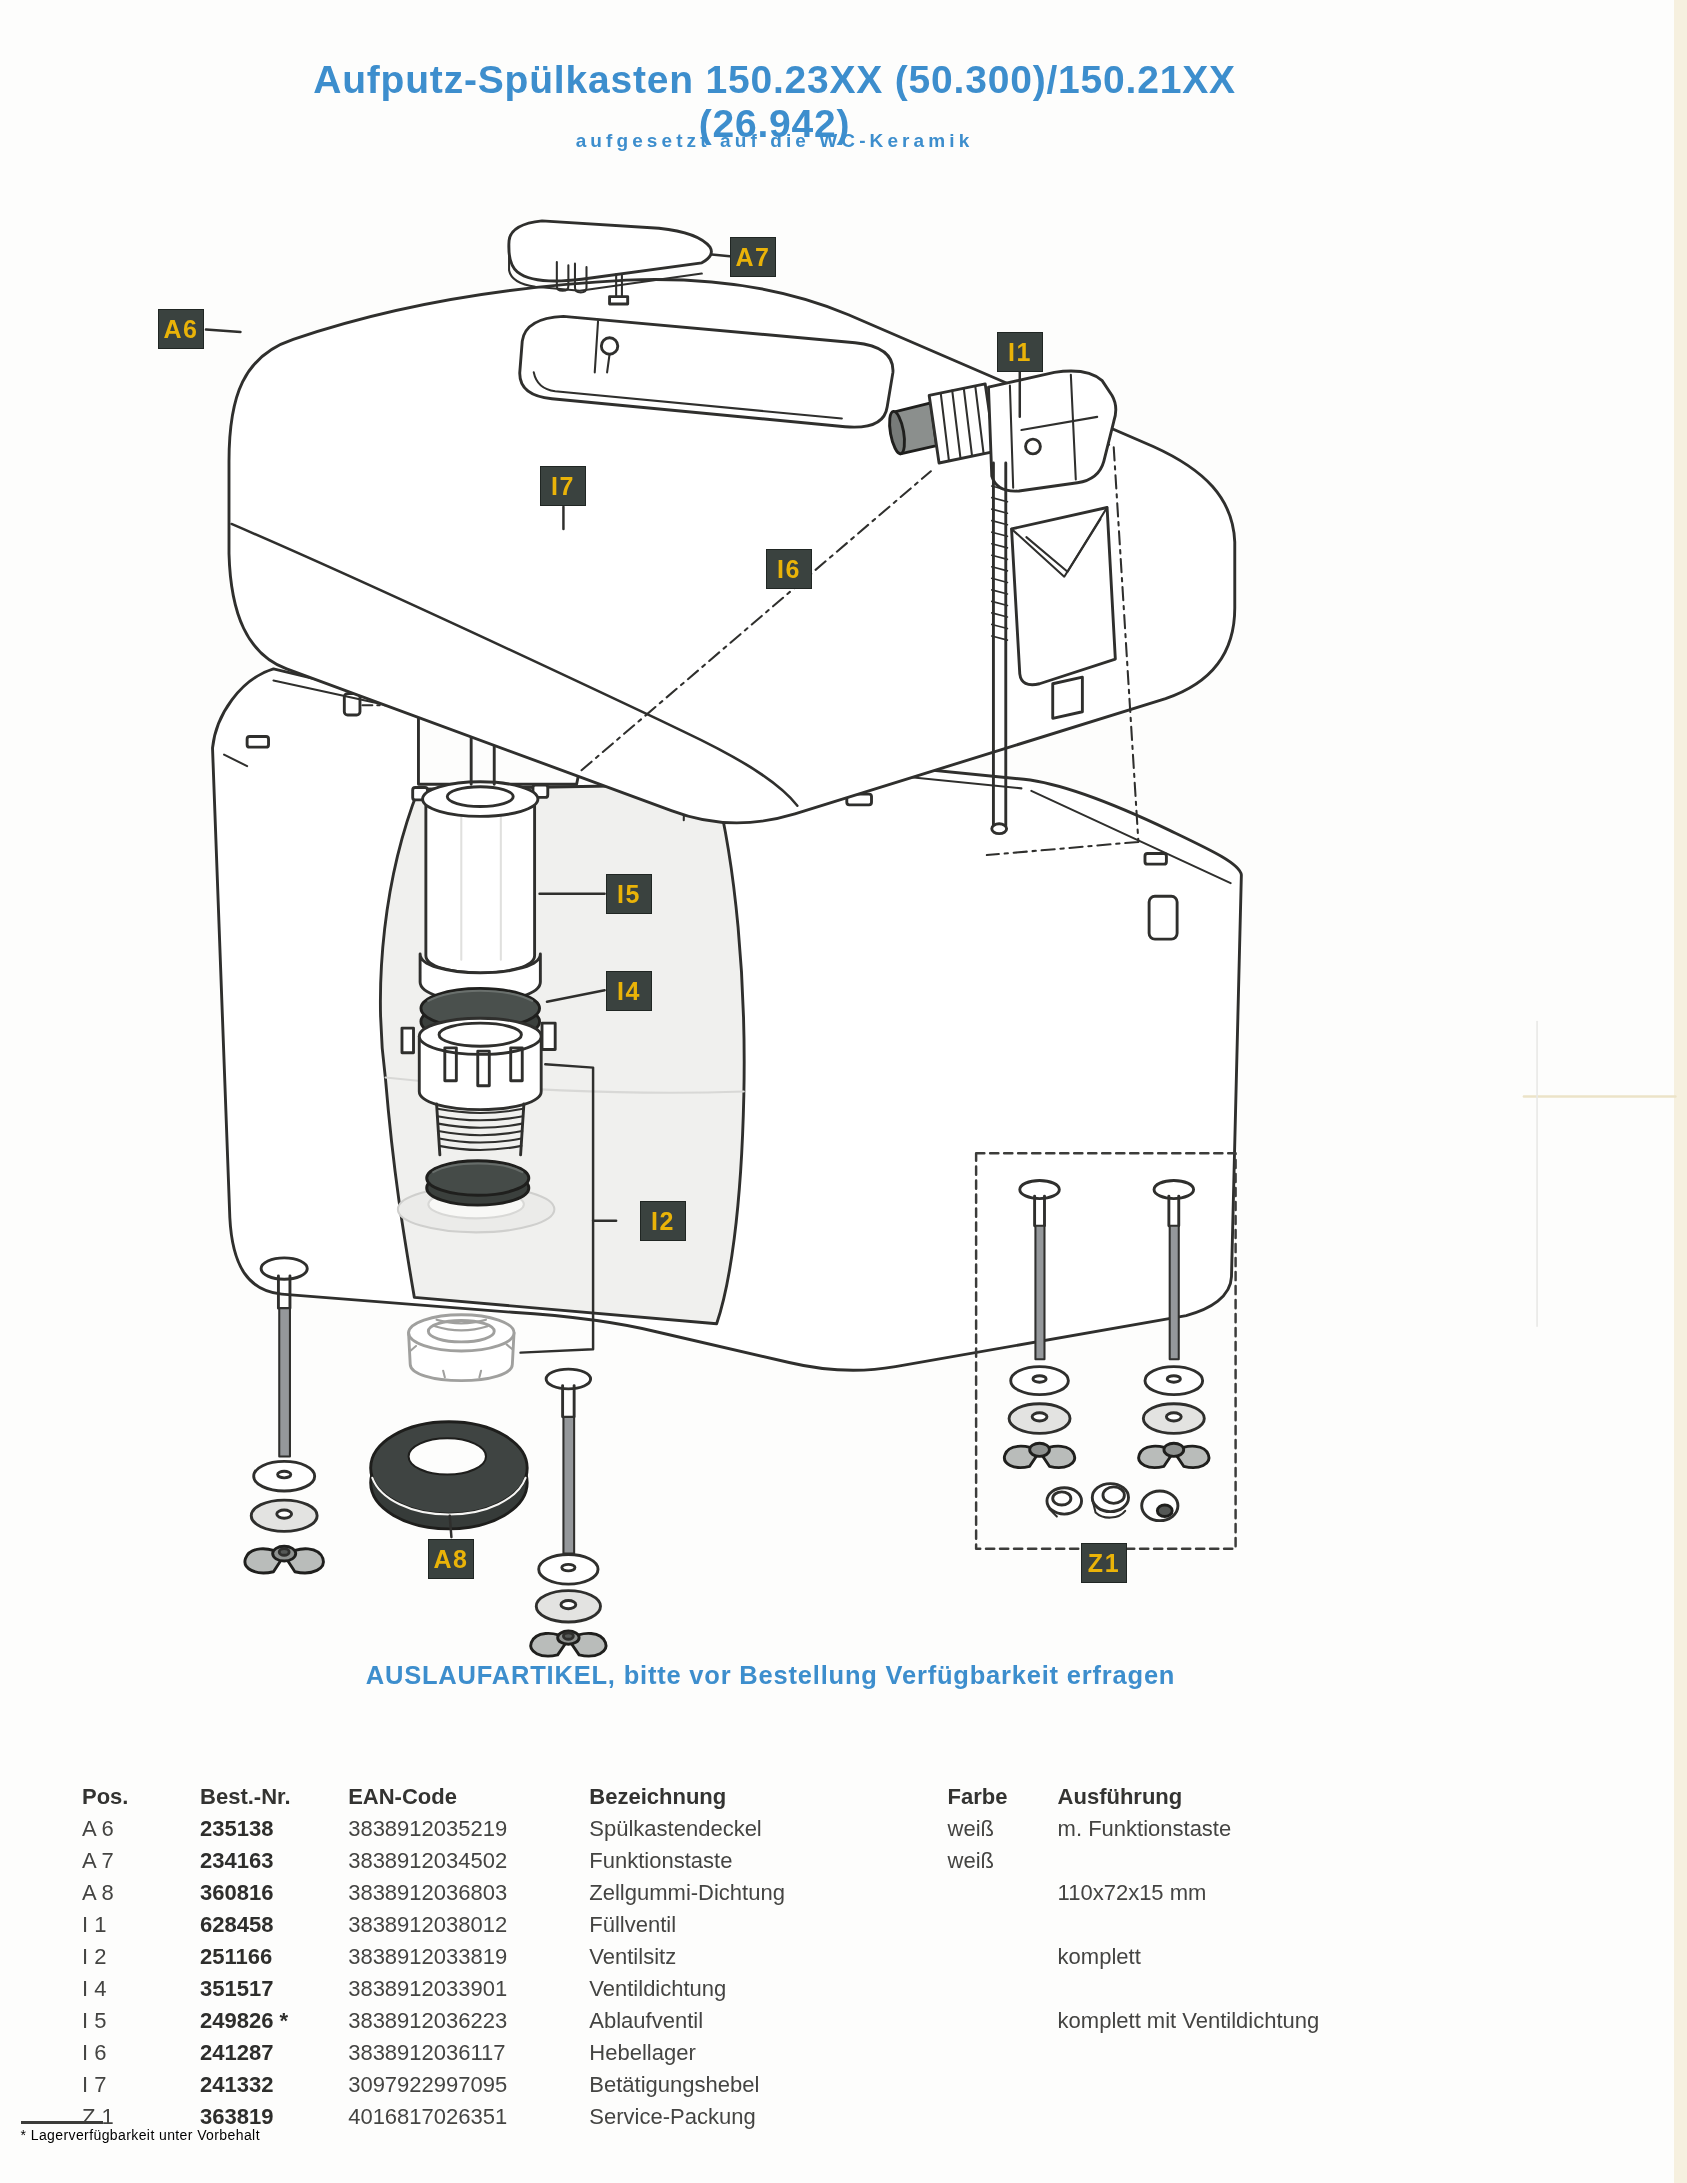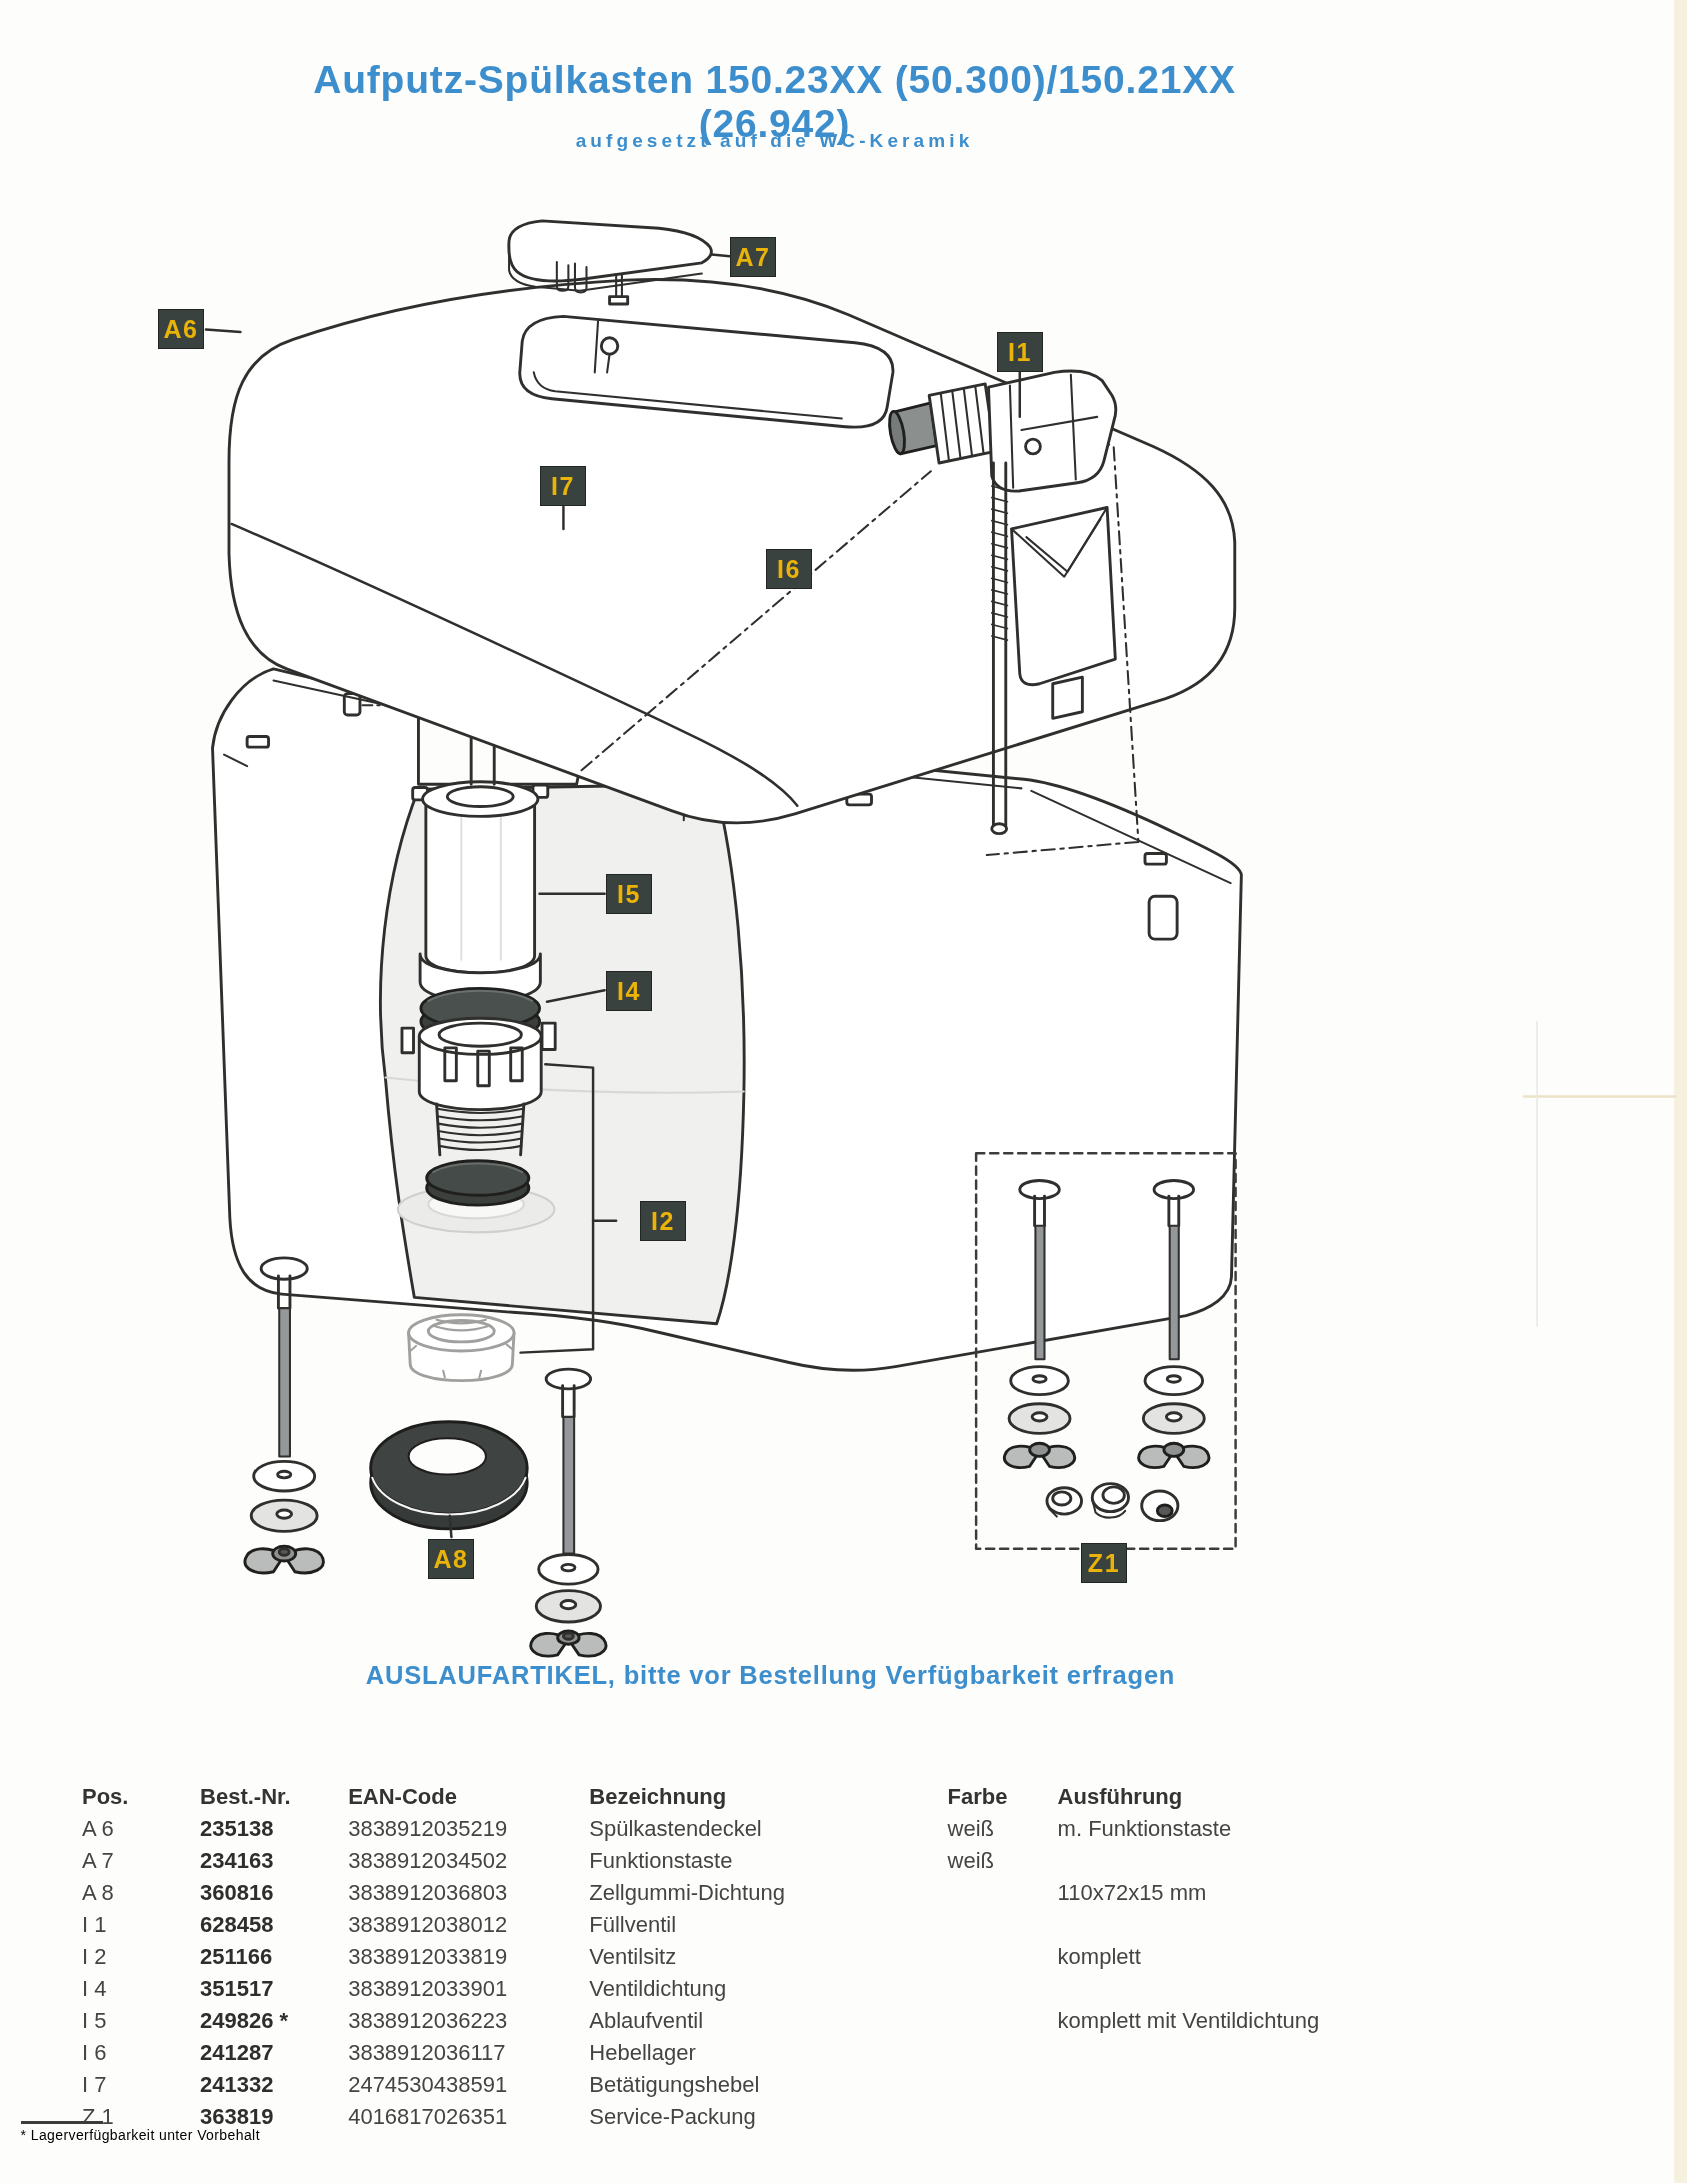--- a/index.html
+++ b/index.html
@@ -410,21 +410,21 @@
             <td class="col-pos">I 6</td>
             <td class="col-bestnr">241287</td>
             <td class="col-ean">3838912036117</td>
             <td class="col-bezeichnung">Hebellager</td>
             <td class="col-farbe"></td>
             <td class="col-ausfuehrung"></td>
           </tr>
           <tr>
             <td class="col-pos">I 7</td>
             <td class="col-bestnr">241332</td>
-            <td class="col-ean">2474530438591</td>
+            <td class="col-ean">3097922997095</td>
             <td class="col-bezeichnung">Betätigungshebel</td>
             <td class="col-farbe"></td>
             <td class="col-ausfuehrung"></td>
           </tr>
           <tr>
             <td class="col-pos">Z 1</td>
             <td class="col-bestnr">363819</td>
             <td class="col-ean">4016817026351</td>
             <td class="col-bezeichnung">Service-Packung</td>
             <td class="col-farbe"></td>

